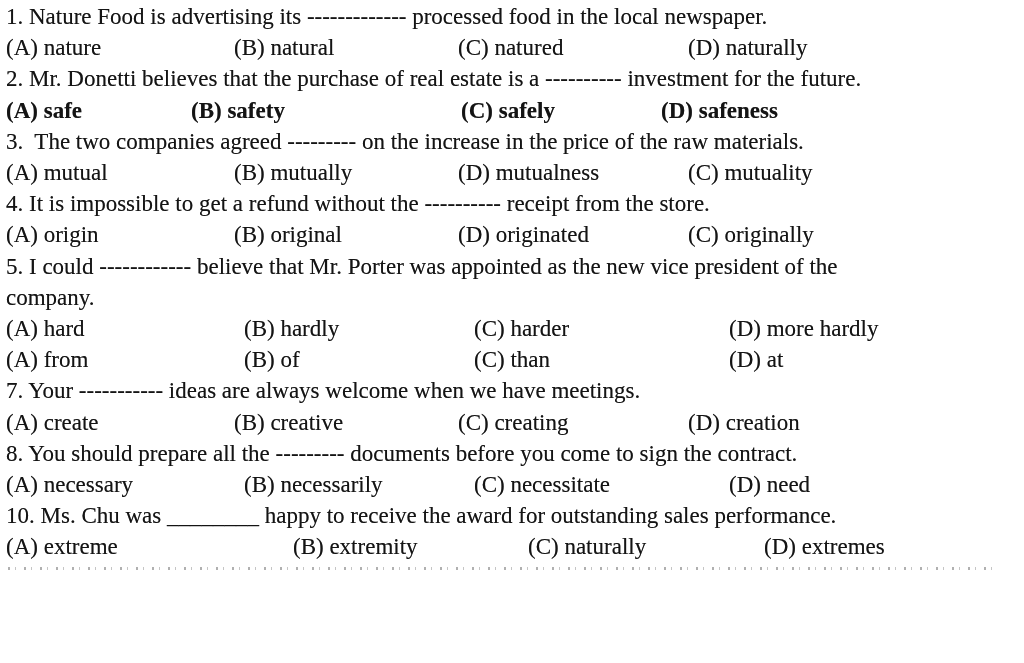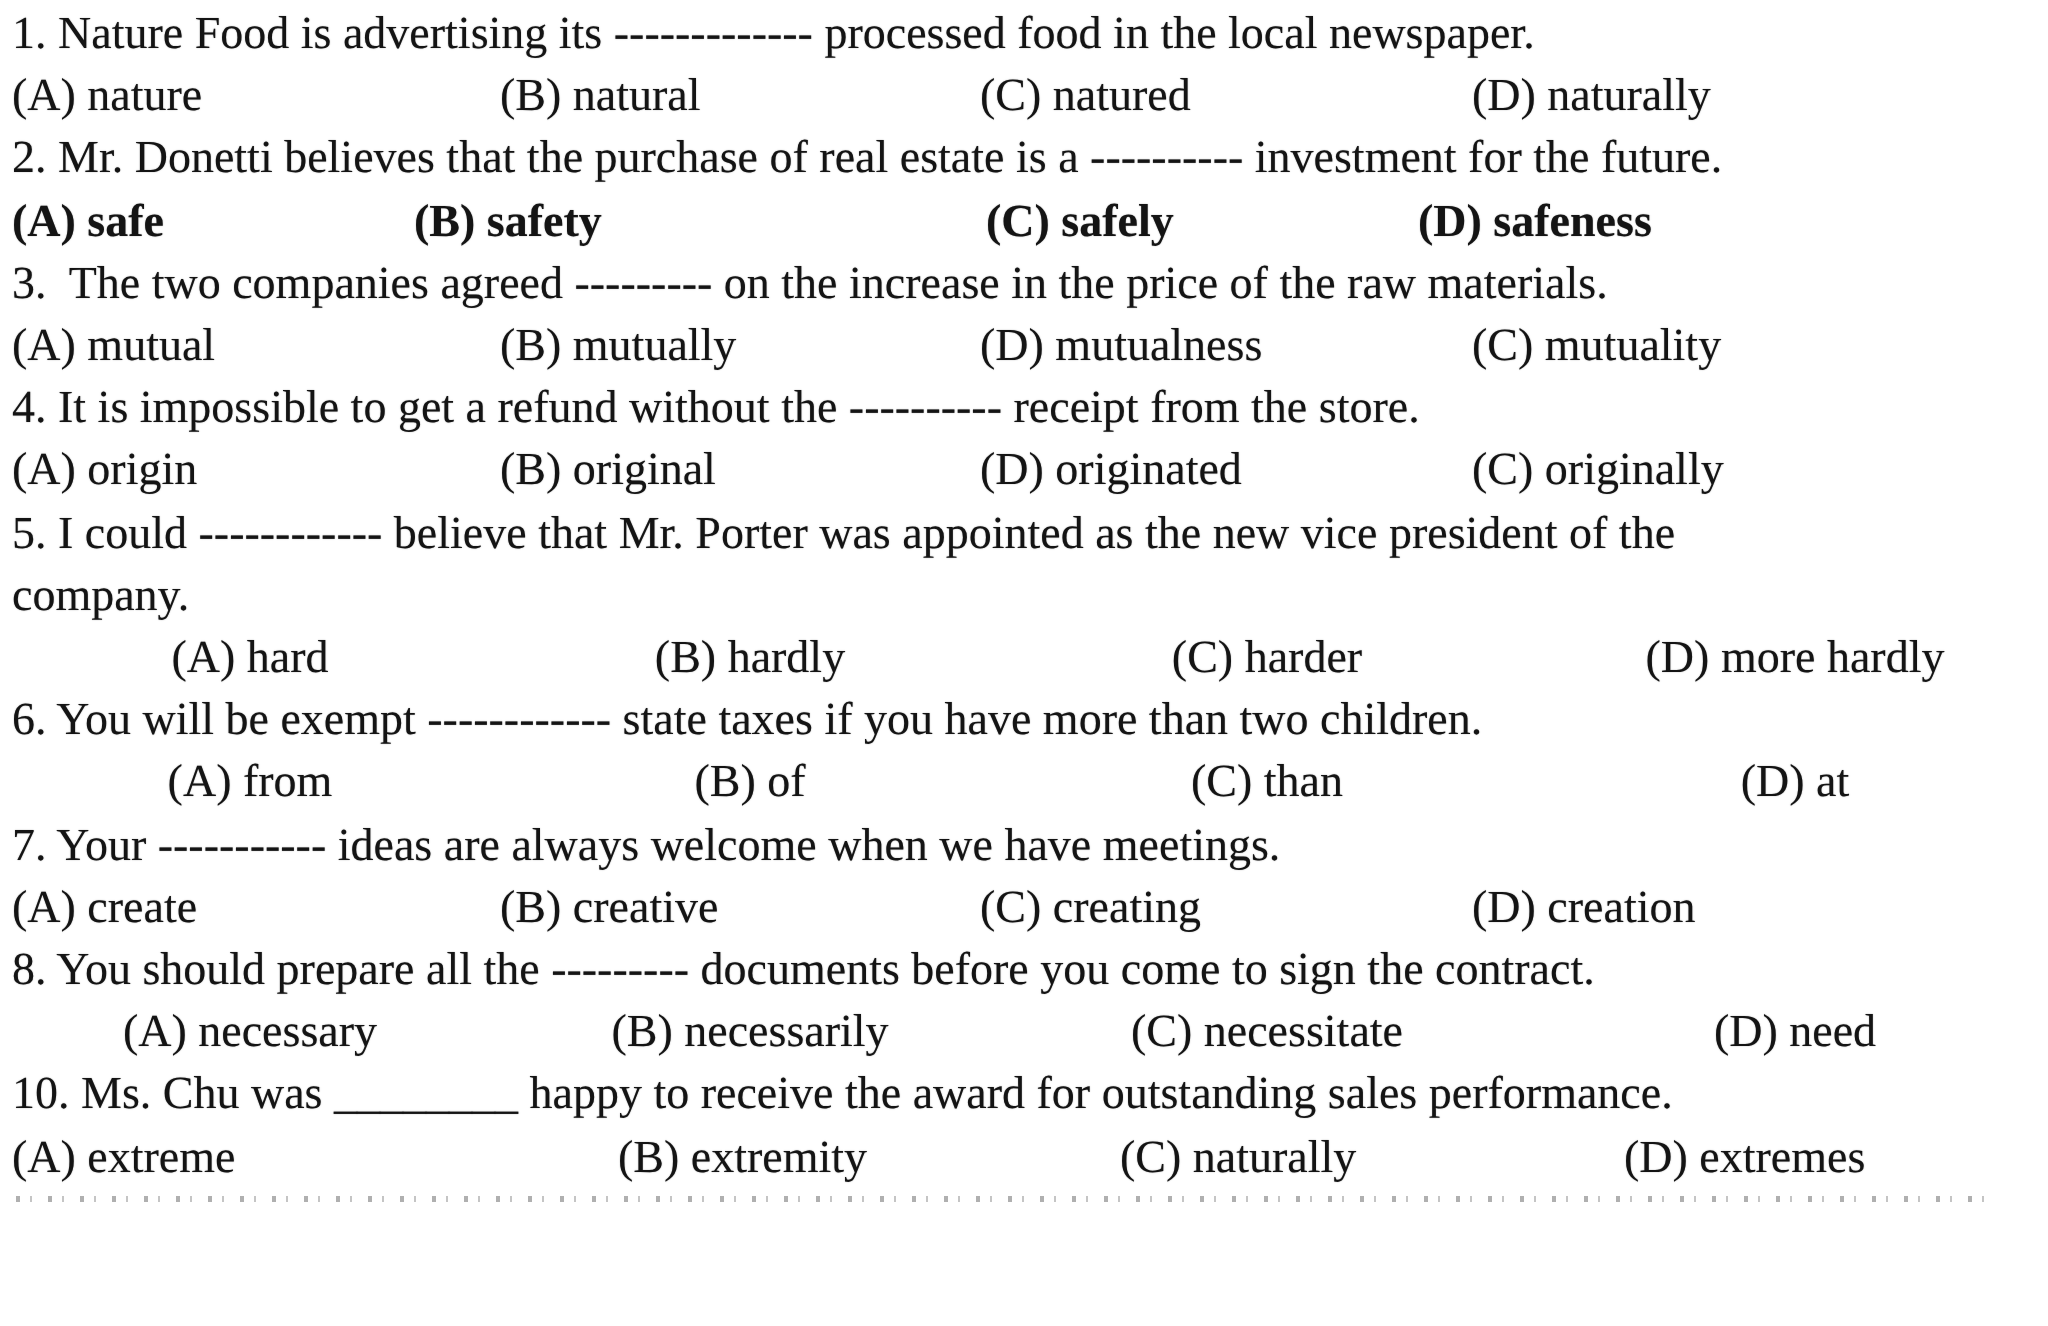--- a/index.html
+++ b/index.html
@@ -20,25 +20,24 @@
     font-size: 23px;
     line-height: 31.2px;
     text-shadow: 0 0 0.6px rgba(45,45,45,0.55);
   }
   .q-text {
     white-space: pre-wrap;
   }
   .opts {
     display: grid;
     white-space: nowrap;
-    gap: 16px;
   }
   .cols-a { grid-template-columns: 228px 224px 230px auto; }
   .cols-b { grid-template-columns: 185px 270px 200px auto; font-weight: bold; }
-  .cols-c { grid-template-columns: 238px 230px 255px auto; text-align: center; }
+  .cols-c { grid-template-columns: 238px 230px 255px auto; }
   .cols-d { grid-template-columns: 287px 235px 236px auto; }
   
   .cutoff-line {
     margin-top: 4px;
     margin-left: 2px;
     height: 3px;
     width: 985px;
     opacity: 0.45;
     background: repeating-linear-gradient(
       90deg,
@@ -99,21 +98,20 @@
 company.</div>
     <div class="opts cols-c">
       <span>(A) hard</span>
       <span>(B) hardly</span>
       <span>(C) harder</span>
       <span>(D) more hardly</span>
     </div>
   </section>
 
   <section class="q">
-    <div class="q-text">6. You will be exempt ------------ state taxes if you have more than two children.</div>
     <div class="opts cols-c">
       <span>(A) from</span>
       <span>(B) of</span>
       <span>(C) than</span>
       <span>(D) at</span>
     </div>
   </section>
 
   <section class="q">
     <div class="q-text">7. Your ----------- ideas are always welcome when we have meetings.</div>

